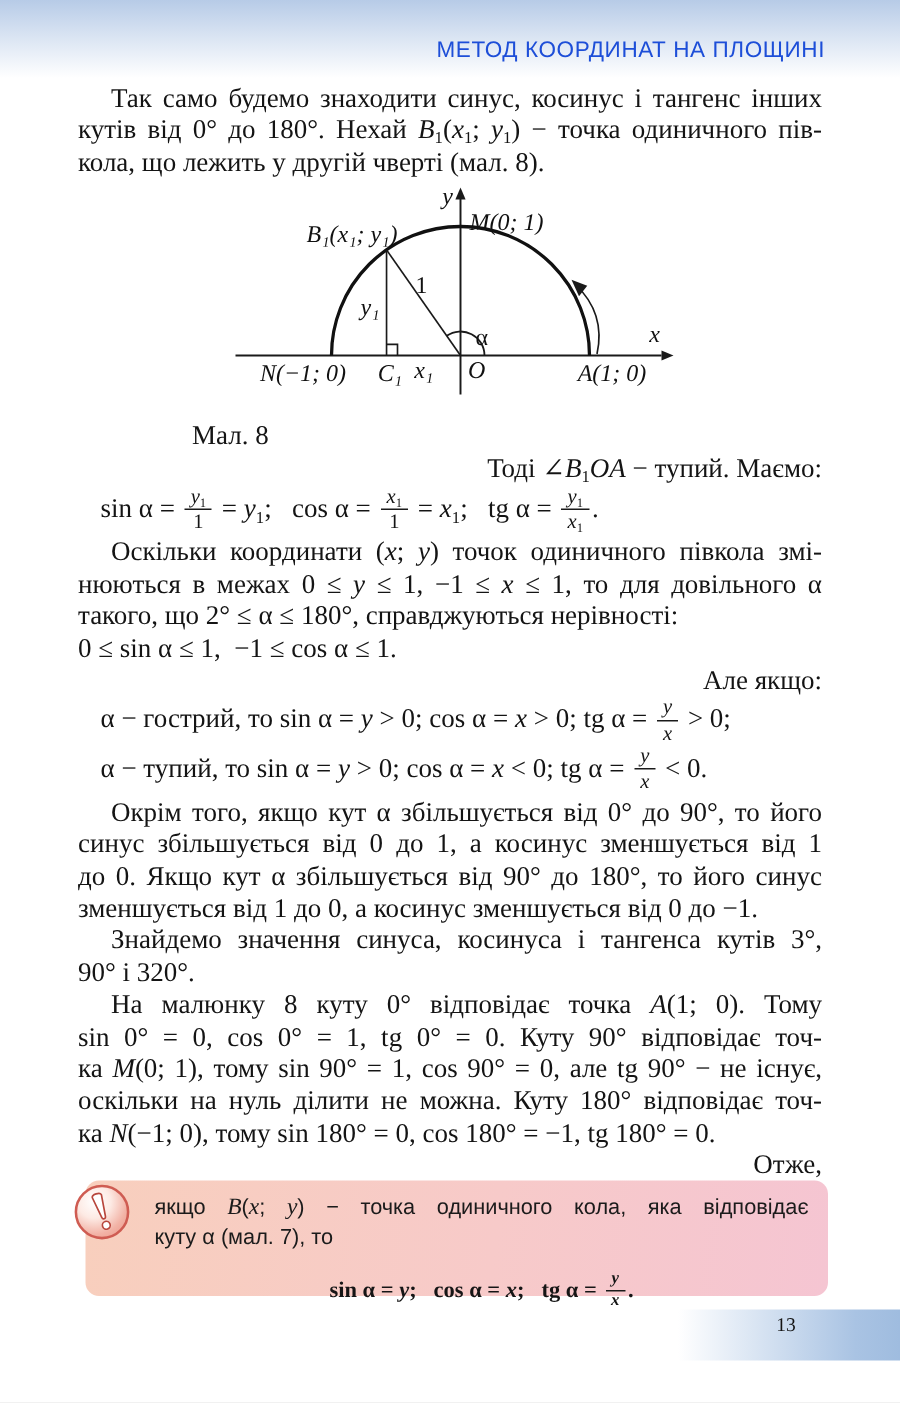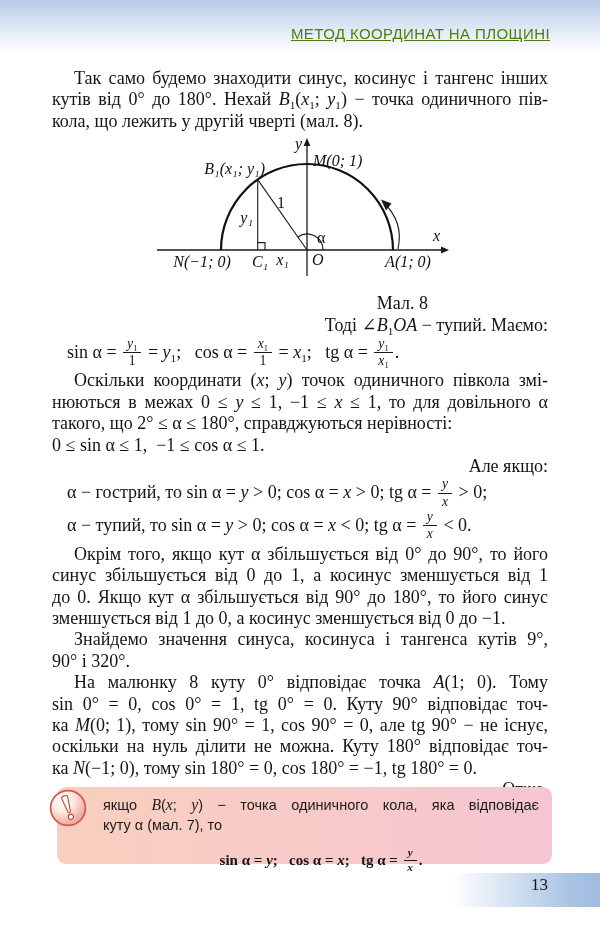--- a/index.html
+++ b/index.html
@@ -6,51 +6,51 @@
   .page {
     position:relative; width:600px; height:935px; margin:0 auto;
     background:#ffffff; overflow:hidden;
     font-family:"Liberation Serif","DejaVu Serif",serif;
     font-size:18px; color:#141414;
   }
   .top-grad { position:absolute; left:0; top:0; width:600px; height:52px;
     background:linear-gradient(180deg,#b7cbe7 0%,#d8e3f2 45%,#ffffff 100%); }
   .header-title { position:absolute; top:25px; right:50px;
     font-family:"Liberation Sans","DejaVu Sans",sans-serif;
-    font-size:15px; letter-spacing:0.4px; color:#4d7c0f;text-decoration:underline; }
-  .content { position:absolute; left:52px; top:68px; width:496px; line-height:21.4px; }
+    font-size:15px; letter-spacing:0.4px; color:#1d4ed8; }
+  .content { position:absolute; left:52px; top:55px; width:496px; line-height:21.4px; }
   .tline { text-align:justify; text-align-last:justify; }
   .tline:last-child { text-align-last:left; }
   .indent-first .tline:first-child { text-indent:22px; }
   .oneline { text-indent:22px; text-align:right; }
   .fline { padding-left:15px; text-align:left; margin:1px 0; }
   .center-line { text-align:left; }
   i { font-style:italic; }
   sub { font-size:0.62em; line-height:0; vertical-align:-0.32em; }
   .frac { display:inline-block; vertical-align:middle; text-align:center;
     line-height:1.05; font-size:0.76em; margin:0 2px; position:relative; top:-1px;font-family:Liberation Serif, serif; }
   .frac .num { display:block; border-bottom:1.1px solid #1a1a1a; padding:0 4px 1px; }
   .frac .den { display:block; padding-top:1px; }
   .figure-area { position:relative; height:183px; }
   .fig-svg { position:absolute; left:98px; top:4px; }
   .fig-svg text { font-family:"Liberation Serif","DejaVu Serif",serif; font-size:16px; font-style:italic; fill:#111; }
   .fig-svg text.upr { font-style:normal; }
-  .fig-caption { position:absolute; left:76px; bottom:1px; width:300px; text-align:right; }
+  .fig-caption { position:absolute; left:76px; bottom:1px; width:300px; text-align:left; }
   .note-box { position:absolute; left:57px; top:787px; width:495px; height:77px;
     border-radius:9px; box-sizing:border-box; padding:8px 13px 0 46px;
     background:linear-gradient(97deg,#f8cfbd 0%,#f7cac9 55%,#f5c5d2 100%); }
   .note-icon { position:absolute; left:-9px; top:1px; }
   .note-lines { font-family:"Liberation Sans","DejaVu Sans",sans-serif;
     font-weight:normal; font-size:14.5px; line-height:20px; color:#1b1b1b; }
   .note-lines i { font-family:"Liberation Serif","DejaVu Serif",serif; font-size:1.08em; }
   .note-formula { text-align:center; font-weight:bold; font-size:15px; margin-top:13px; color:#151515; }
   .note-formula .frac { font-size:0.75em; }
   .footer-bar { position:absolute; left:452px; top:873px; width:148px; height:34px;
     background:linear-gradient(90deg,rgba(255,255,255,0) 0%,#a9c3e3 80%,#9fbcdf 100%); }
-  .page-num { position:absolute; top:875px; left:500px; width:48px; text-align:right; font-size:17px; }
+  .page-num { position:absolute; top:875px; left:500px; width:48px; text-align:center; font-size:13px; }
 </style>
 </head>
 <body>
 
 <div class="page">
   <div class="top-grad"></div>
   <div class="header-title">МЕТОД КООРДИНАТ НА ПЛОЩИНІ</div>
 
   <div class="content">
     <div class="para indent-first">
@@ -105,21 +105,21 @@
     <div class="oneline">Але якщо:</div>
     <div class="fline">α − гострий, то sin α = <i>y</i> &gt; 0; cos α = <i>x</i> &gt; 0; tg α = <span class="frac"><span class="num"><i>y</i></span><span class="den"><i>x</i></span></span> &gt; 0;</div>
     <div class="fline">α − тупий, то sin α = <i>y</i> &gt; 0; cos α = <i>x</i> &lt; 0; tg α = <span class="frac"><span class="num"><i>y</i></span><span class="den"><i>x</i></span></span> &lt; 0.</div>
     <div class="para indent-first">
         <div class="tline">Окрім того, якщо кут α збільшується від 0° до 90°, то його</div>
         <div class="tline">синус збільшується від 0 до 1, а косинус зменшується від 1</div>
         <div class="tline">до 0. Якщо кут α збільшується від 90° до 180°, то його синус</div>
         <div class="tline">зменшується від 1 до 0, а косинус зменшується від 0 до −1.</div>
       </div>
     <div class="para indent-first">
-        <div class="tline">Знайдемо значення синуса, косинуса і тангенса кутів 9°,</div>
+        <div class="tline">Знайдемо значення синуса, косинуса і тангенса кутів 3°,</div>
         <div class="tline">90° і 320°.</div>
       </div>
     <div class="para indent-first">
         <div class="tline">На малюнку 8 куту 0° відповідає точка <i>A</i>(1; 0). Тому</div>
         <div class="tline">sin 0° = 0, cos 0° = 1, tg 0° = 0. Куту 90° відповідає точ-</div>
         <div class="tline">ка <i>M</i>(0; 1), тому sin 90° = 1, cos 90° = 0, але tg 90° − не існує,</div>
         <div class="tline">оскільки на нуль ділити не можна. Куту 180° відповідає точ-</div>
         <div class="tline">ка <i>N</i>(−1; 0), тому sin 180° = 0, cos 180° = −1, tg 180° = 0.</div>
       </div>
     <div class="oneline">Отже,</div>

